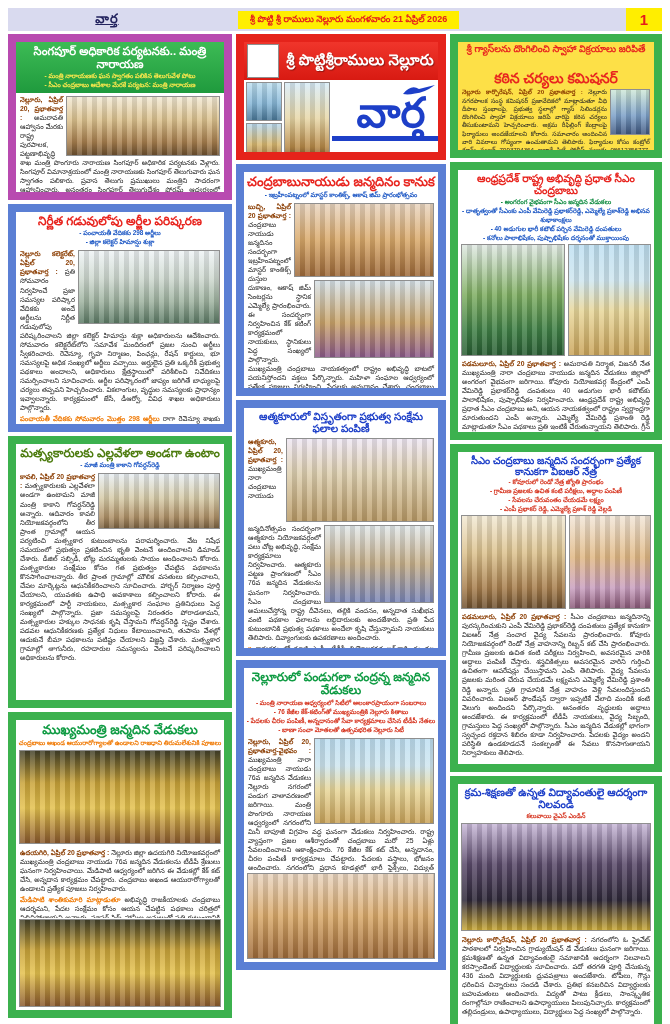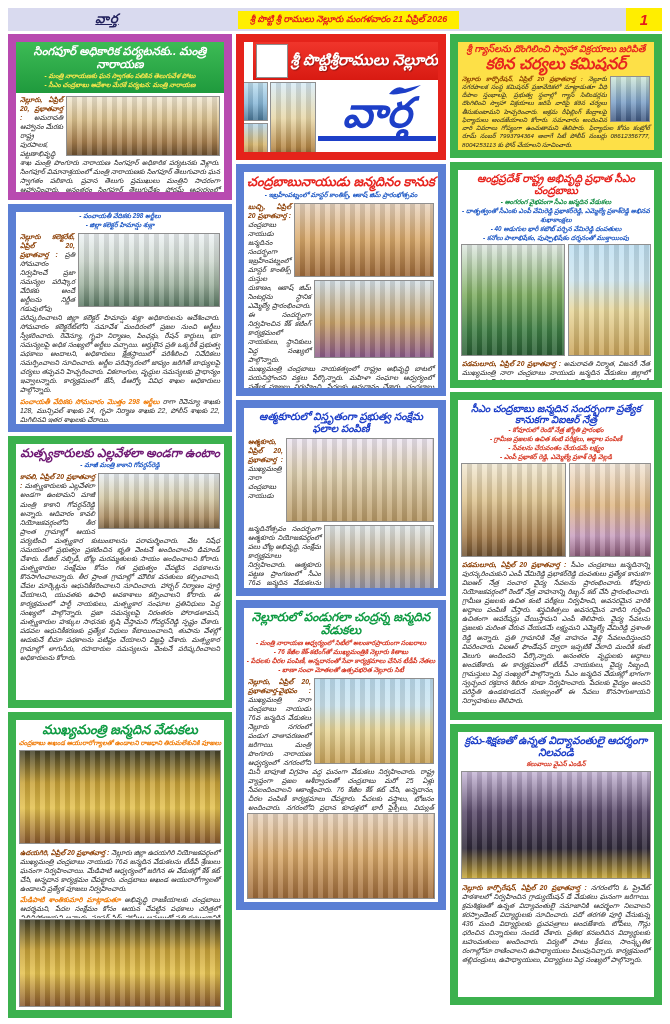--- a/index.html
+++ b/index.html
@@ -1,37 +1,37 @@
 <!DOCTYPE html>
 <html><head>
 <meta charset="utf-8">
 <style>
   html,body{margin:0;padding:0;background:#e9e9e9;}
   .page{position:relative;width:670px;height:1024px;background:#ffffff;margin:0 auto;
-        font-family:"Liberation Sans", sans-serif;overflow:hidden;font-style:italic;}
+        font-family:"Liberation Sans", sans-serif;overflow:hidden;}
   
   .topbar{position:absolute;left:8px;top:8px;width:654px;height:23px;background:#d9daef;
           display:flex;align-items:center;}
   .topbar-logo{width:198px;text-align:center;color:#22225e;font-weight:bold;font-size:13px;
                text-decoration:underline;letter-spacing:1px;}
   .topbar-date{background:#ffee00;color:#e51c1c;font-weight:bold;font-size:9px;
                padding:3px 12px;margin-left:32px;white-space:nowrap;}
   .topbar-page{margin-left:auto;background:#ffee00;color:#e51c1c;font-weight:bold;font-size:15px;
                padding:1px 14px;height:21px;display:flex;align-items:center;}
   
   .cols{position:absolute;left:8px;top:34px;display:flex;gap:4px;}
   .col{display:flex;flex-direction:column;gap:4px;}
   .col-left{width:224px}.col-center{width:210px}.col-right{width:212px}
   
   .box{box-sizing:border-box;border:8px solid #b91c1c;background:#fff;overflow:hidden;
        display:flex;flex-direction:column;}
   .bd-purple{border-color:#b84bb0}.bd-blue{border-color:#5b7fd4}
   .bd-green{border-color:#3cb14e}
   h2{margin:3px 3px 1px;text-align:center;font-weight:bold;line-height:1.12;}
-  .h-red{color:#e8251f}.h-blue{color:#1d3fc8}.h-green{color:#0f9b43}.h-orange{color:#701a75}
+  .h-red{color:#e8251f}.h-blue{color:#1d3fc8}.h-green{color:#0f9b43}.h-orange{color:#4d7c0f}
   .subs{text-align:center;font-weight:bold;font-size:6.4px;line-height:1.4;}
   .s-blue{color:#1b56c4}.s-red{color:#d6341f}.s-green{color:#0c8a3e}
   .s-yellow{color:#ffe94d}.s-orange{color:#f07800}
   .body{flex:1;overflow:hidden;padding:2px 4px 3px;font-size:6.8px;line-height:1.33;
         text-align:justify;color:#222;}
   .body p{margin:0 0 2px;}
   .dl{font-weight:bold;color:#8a3c00;}
   .hl{font-weight:bold;color:#f07800;}
   .p2::before{content:"» ";color:#f07800;font-weight:bold;}
   
@@ -56,21 +56,21 @@
   .ph-bridge{--g:linear-gradient(180deg,#bfe0f0 0%,#88b8d8 55%,#4a7898 100%);}
   .ph-port{--g:linear-gradient(180deg,#b8d8ec 0%,#d8b870 55%,#986a3a 100%);}
   .ph-temple{--g:linear-gradient(180deg,#d8ecf8 0%,#e8d8a8 45%,#b88a48 82%,#6e4a24 100%);}
   .photorow{display:flex;gap:3px;padding:1px 3px;}
   
   .a1-head{background:linear-gradient(180deg,#3dbb55,#1f9a3d);padding:2px 2px 3px;}
   .a1-head h2{color:#fff;font-size:11.5px;margin:1px 0 1px;}
   .kicker{display:inline-block;background:#e9f6e9;color:#0f9b43;font-weight:bold;font-size:8.5px;
           padding:1px 6px;margin:2px 0 0 4px;}
   
-  .masthead{border-color:#e5231b;align-items:flex-end;}
+  .masthead{border-color:#e5231b;}
   .mh-banner{display:flex;align-items:center;background:linear-gradient(180deg,#f0352b,#d81a12);height:38px;}
   .mh-portrait{width:30px;height:32px;margin:2px 3px;background:#fff;}
   .mh-banner-text{flex:1;color:#fff;font-weight:bold;font-size:15px;text-align:center;
                   text-shadow:1px 1px 1px rgba(0,0,0,.35);}
   .mh-body{flex:1;display:flex;gap:2px;padding:2px;}
   .mh-leftstack{display:flex;flex-direction:column;gap:2px;width:36px;}
   .mh-leftstack .photo{width:36px;height:39px;box-sizing:border-box;}
   .mh-temple{width:46px;height:80px;box-sizing:border-box;}
   .mh-logo{flex:1;display:flex;flex-direction:column;align-items:center;justify-content:flex-start;}
   .bird{width:34px;height:14px;align-self:flex-end;margin-right:14px;}
@@ -106,20 +106,21 @@
             <div>- సీఎం చంద్రబాబు ఆదేశాల మేరకే పర్యటన: మంత్రి నారాయణ</div>
           </div>
         </div>
         <div class="body">
           <div class="photo tex ph-event fr" style="width:152px;height:58px"></div>
           <p><b class="dl">నెల్లూరు, ఏప్రిల్ 20, ప్రభాతవార్త :</b> <span>అమరావతి ఆహ్వానం మేరకు రాష్ట్ర పురపాలక, పట్టణాభివృద్ధి శాఖ మంత్రి పొంగూరు నారాయణ సింగపూర్ అధికారిక పర్యటనకు వెళ్లారు. సింగపూర్ విమానాశ్రయంలో మంత్రి నారాయణకు సింగపూర్ తెలుగువారు ఘన స్వాగతం పలికారు. ప్రవాస తెలుగు ప్రముఖులు మంత్రిని సాదరంగా ఆహ్వానించారు. అనంతరం సింగపూర్ తెలుగుదేశం ఫోరమ్ ఆధ్వర్యంలో నిర్వహించిన సమావేశంలో సీఎం చంద్రబాబు అభివృద్ధి విధానాలను మంత్రి వివరించారు. అమరావతి నిర్మాణం, మౌలిక వసతుల ప్రాజెక్టులపై ప్రవాసాంధ్రుల పెట్టుబడులను ఆహ్వానిస్తున్నామని, రాష్ట్ర పురోగతికి అందరూ భాగస్వాములు కావాలని పిలుపునిచ్చారు. సింగపూర్ ప్రభుత్వ నగరాభివృద్ధి నమూనాలను అమరావతిలో అనుసరిస్తామని తెలిపారు. ఈ పర్యటనలో పలు అవగాహన ఒప్పందాలు కుదురుతాయని, సీఎం చంద్రబాబు జన్మదిన వేడుకల్లో పాల్గొన్న అనంతరం ఈ పర్యటన చేపట్టామని మంత్రి నారాయణ తెలిపారు.</span></p>
         </div>
       </article>
 
       <article class="box bd-blue" style="height:228px">
+        <h2 class="h-red hl12">నిర్ణీత గడువులోపు అర్జీల పరిష్కరణ</h2>
         <div class="subs s-blue">
           <div>- పంచాయతీ వేదికకు 298 అర్జీలు</div>
           <div>- జిల్లా కలెక్టర్ హిమాన్షు శుక్లా</div>
         </div>
         <div class="body">
           <div class="photo tex ph-meeting fr" style="width:140px;height:72px"></div>
           <p><b class="dl">నెల్లూరు కలెక్టరేట్, ఏప్రిల్ 20, ప్రభాతవార్త :</b> <span>ప్రతి సోమవారం నిర్వహించే ప్రజా సమస్యల పరిష్కార వేదికకు అందే అర్జీలను నిర్ణీత గడువులోపు పరిష్కరించాలని జిల్లా కలెక్టర్ హిమాన్షు శుక్లా అధికారులను ఆదేశించారు. సోమవారం కలెక్టరేట్‌లోని సమావేశ మందిరంలో ప్రజల నుంచి అర్జీలు స్వీకరించారు. రెవెన్యూ, గృహ నిర్మాణం, పింఛన్లు, రేషన్ కార్డులు, భూ సమస్యలపై అధిక సంఖ్యలో అర్జీలు వచ్చాయి. అర్హులైన ప్రతి ఒక్కరికీ ప్రభుత్వ పథకాలు అందాలని, అధికారులు క్షేత్రస్థాయిలో పరిశీలించి నివేదికలు సమర్పించాలని సూచించారు. అర్జీల పరిష్కారంలో జాప్యం జరిగితే బాధ్యులపై చర్యలు తప్పవని హెచ్చరించారు. వికలాంగుల, వృద్ధుల సమస్యలకు ప్రాధాన్యం ఇవ్వాలన్నారు. కార్యక్రమంలో జేసీ, డీఆర్వో, వివిధ శాఖల అధికారులు పాల్గొన్నారు.</span></p>
           <p><b class="hl">పంచాయతీ వేదికకు సోమవారం మొత్తం 298 అర్జీలు</b><span> రాగా రెవెన్యూ శాఖకు 128, మున్సిపల్ శాఖకు 24, గృహ నిర్మాణ శాఖకు 22, పోలీస్ శాఖకు 22, మిగిలినవి ఇతర శాఖలకు చేరాయి.</span></p>
         </div>
       </article>
@@ -177,21 +178,21 @@
         <div class="subs s-blue">
           <div>- ఇబ్రహీంపట్నంలో మాస్టర్ కాంతిక్స్, ఆకాష్ జిమ్ ప్రారంభోత్సవం</div>
         </div>
         <div class="body">
           <div class="photo tex ph-cake fr" style="width:138px;height:72px"></div>
           <div class="photo tex ph-women fr" style="width:118px;height:76px;clear:right"></div>
           <p><b class="dl">బుచ్చి, ఏప్రిల్ 20 ప్రభాతవార్త :</b> <span>చంద్రబాబు నాయుడు జన్మదినం సందర్భంగా ఇబ్రహీంపట్నంలో మాస్టర్ కాంతిక్స్ దుస్తుల దుకాణం, ఆకాష్ జిమ్ సెంటర్లను స్థానిక ఎమ్మెల్యే ప్రారంభించారు. ఈ సందర్భంగా నిర్వహించిన కేక్ కటింగ్ కార్యక్రమంలో నాయకులు, స్థానికులు పెద్ద సంఖ్యలో పాల్గొన్నారు. ముఖ్యమంత్రి చంద్రబాబు నాయకత్వంలో రాష్ట్రం అభివృద్ధి బాటలో పయనిస్తోందని వక్తలు పేర్కొన్నారు. మహిళా సంఘాల ఆధ్వర్యంలో ప్రత్యేక పూజలు నిర్వహించి, పేదలకు అన్నదానం చేశారు. చంద్రబాబు 76వ జన్మదినాన్ని పురస్కరించుకుని 76 మొక్కలు నాటారు. స్వర్ణాంధ్ర విజన్‌తో రాష్ట్రం ప్రగతి పథంలో దూసుకుపోతుందని, యువతకు ఉపాధి అవకాశాలు పెరుగుతాయని అన్నారు. మాస్టర్ కాంతిక్స్ మరియు ఆకాష్ జిమ్ ద్వారా యువతకు మెరుగైన సేవలు అందుతాయని నిర్వాహకులు తెలిపారు. కార్యక్రమంలో టీడీపీ, జనసేన నాయకులు, మున్సిపల్ కౌన్సిలర్లు, మహిళలు అధిక సంఖ్యలో పాల్గొని ముఖ్యమంత్రికి జన్మదిన శుభాకాంక్షలు తెలిపారు. అనంతరం స్వీట్లు పంపిణీ చేసి, పేదలకు వస్త్రాలు అందజేశారు. చంద్రన్న పథకాలతో ప్రతి ఇంటికీ మేలు జరుగుతోందని ప్రజలు హర్షం వ్యక్తం చేశారు.</span></p>
         </div>
       </article>
 
-      <article class="box bd-blue" style="height:196px">
+      <article class="box bd-blue" style="height:256px">
         <h2 class="h-blue" style="font-size:10.4px">ఆత్మకూరులో విస్తృతంగా ప్రభుత్వ సంక్షేమ ఫలాల పంపిణీ</h2>
         <div class="body">
           <div class="photo tex ph-group fr" style="width:146px;height:82px"></div>
           <div class="photo tex ph-sewing fr" style="width:108px;height:76px;clear:right"></div>
           <p><b class="dl">ఆత్మకూరు, ఏప్రిల్ 20, ప్రభాతవార్త :</b> <span>ముఖ్యమంత్రి నారా చంద్రబాబు నాయుడు జన్మదినోత్సవం సందర్భంగా ఆత్మకూరు నియోజకవర్గంలో పలు చోట్ల అభివృద్ధి, సంక్షేమ కార్యక్రమాలు నిర్వహించారు. ఆత్మకూరు పట్టణ ప్రాంగణంలో సీఎం 76వ జన్మదిన వేడుకలను ఘనంగా నిర్వహించారు. సీఎం చంద్రబాబు అమలుచేస్తోన్న రాష్ట్ర దీవెనలు, తల్లికి వందనం, అన్నదాత సుఖీభవ వంటి పథకాల ఫలాలను లబ్ధిదారులకు అందజేశారు. ప్రతి పేద కుటుంబానికి ప్రభుత్వ పథకాలు అందేలా కృషి చేస్తున్నామని నాయకులు తెలిపారు. దివ్యాంగులకు ఉపకరణాలు అందించారు.</span></p>
           <p class="p2"><span>కార్యక్రమంలో మాజీ ఎంపీ, టీడీపీ నియోజకవర్గ ఇన్‌ఛార్జి, మండల నాయకులు పాల్గొన్నారు. నియోజకవర్గ వ్యాప్తంగా 2,72,698 మందికి సంక్షేమ ఫలాలు అందాయని, 4.43 కోట్ల విలువైన చెక్కులను పంపిణీ చేశారని తెలిపారు. 23 మండలాల్లో కుట్టు మిషన్లు, ట్రై సైకిళ్లు, చేతికర్రలు అందించారు. అర్హులందరికీ పింఛన్లు అందుతాయని హామీ ఇచ్చారు. అనంతరం వృద్ధులకు వస్త్రాలు పంపిణీ చేసి, అన్నదాన కార్యక్రమం నిర్వహించారు. సీఎం జన్మదినం సందర్భంగా ప్రత్యేక పూజలు చేసి కేక్ కట్ చేశారు. గ్రామీణ ప్రాంతాల్లో మొక్కలు నాటే కార్యక్రమం చేపట్టారు.</span></p>
         </div>
       </article>
 
       <article class="box bd-blue" style="height:310px">
@@ -207,28 +208,28 @@
           <p><b class="dl">నెల్లూరు, ఏప్రిల్ 20, ప్రభాతవార్త-వైభవం :</b> <span>ముఖ్యమంత్రి నారా చంద్రబాబు నాయుడు 76వ జన్మదిన వేడుకలు నెల్లూరు నగరంలో పండుగ వాతావరణంలో జరిగాయి. మంత్రి పొంగూరు నారాయణ ఆధ్వర్యంలో నగరంలోని మినీ బాపూజీ విగ్రహం వద్ద ఘనంగా వేడుకలు నిర్వహించారు. రాష్ట్ర వ్యాప్తంగా ప్రజల ఆశీర్వాదంతో చంద్రబాబు మరో 25 ఏళ్లు సేవలందించాలని ఆకాంక్షించారు. 76 కేజీల కేక్ కట్ చేసి, అన్నదానం, చీరల పంపిణీ కార్యక్రమాలు చేపట్టారు. పేదలకు వస్త్రాలు, భోజనం అందించారు. నగరంలోని ప్రధాన కూడళ్లలో భారీ ఫ్లెక్సీలు, విద్యుత్ దీపాలంకరణలతో సందడి నెలకొంది. టీడీపీ శ్రేణులు బాణసంచా కాల్చి సంబరాలు చేసుకున్నాయి. మంత్రి నారాయణ మాట్లాడుతూ సీఎం నాయకత్వంలో నెల్లూరు నగరం అభివృద్ధి పథంలో దూసుకుపోతుందని అన్నారు. ఈ కార్యక్రమంలో మేయర్, డిప్యూటీ మేయర్, కార్పొరేటర్లు, నియోజకవర్గ నాయకులు, ప్రజలు భారీ ఎత్తున పాల్గొన్నారు.</span></p>
         </div>
         <div class="photo tex ph-cake" style="height:84px;margin:1px 3px 3px"></div>
       </article>
     </div>
 
     <div class="col col-right">
 
       <article class="box bd-green r1" style="height:124px">
         <h2 class="h-red">శ్రీ గ్యాస్‌లను దొంగిలించి స్వాహా విక్రయాలు జరిపితే</h2>
-        <h2 class="h-red" style="font-size:16px;margin-top:0">కఠిన చర్యలు కమిషనర్</h2>
+        <h2 class="h-red" style="font-size:14px;margin-top:16px">కఠిన చర్యలు కమిషనర్</h2>
         <div class="body">
           <div class="photo tex ph-portrait fr" style="width:38px;height:44px"></div>
           <p><b class="dl">నెల్లూరు కార్పొరేషన్, ఏప్రిల్ 20 ప్రభాతవార్త :</b> <span>నెల్లూరు నగరపాలక సంస్థ కమిషనర్ ప్రజావేదికలో మాట్లాడుతూ వీధి దీపాల స్తంభాలపై, ప్రభుత్వ స్థలాల్లో గ్యాస్ సిలిండర్లను దొంగిలించి స్వాహా విక్రయాలు జరిపే వారిపై కఠిన చర్యలు తీసుకుంటామని హెచ్చరించారు. అక్రమ రీఫిల్లింగ్ కేంద్రాలపై ఫిర్యాదులు అందజేయాలని కోరారు. సమాచారం అందించిన వారి వివరాలు గోప్యంగా ఉంచుతామని తెలిపారు. ఫిర్యాదుల కోసం కంట్రోల్ రూమ్ నంబర్ 7993794364 అలాగే సిటీ పోలీస్ నంబర్లు 08612356777, 8004253113 కు ఫోన్ చేయాలని సూచించారు.</span></p>
         </div>
       </article>
 
-      <article class="box bd-green" style="height:226px">
+      <article class="box bd-green" style="height:278px">
         <h2 class="h-red hl11">ఆంధ్రప్రదేశ్ రాష్ట్ర అభివృద్ధి ప్రధాత సీఎం చంద్రబాబు</h2>
         <div class="subs">
           <div class="s-green">- అంగరంగ వైభవంగా సీఎం జన్మదిన వేడుకలు</div>
           <div class="s-blue">- దాతృత్వంతో సీఎంకు ఎంపీ వేమిరెడ్డి ప్రభాకర్‌రెడ్డి, ఎమ్మెల్యే ప్రకాశ్‌రెడ్డి అభినవ శుభాకాంక్షలు</div>
           <div class="s-blue">- 40 అడుగుల భారీ కటౌట్ పర్చిన వేమిరెడ్డి దంపతులు</div>
           <div class="s-blue">- కనోలు పాలాభిషేకం, పుష్పాభిషేకం దర్శనంతో ముక్తాయింపు</div>
         </div>
         <div class="photorow">
           <div class="photo tex ph-garland" style="flex:1.25;height:110px"></div>
           <div class="photo tex ph-statue" style="flex:1;height:110px"></div>

